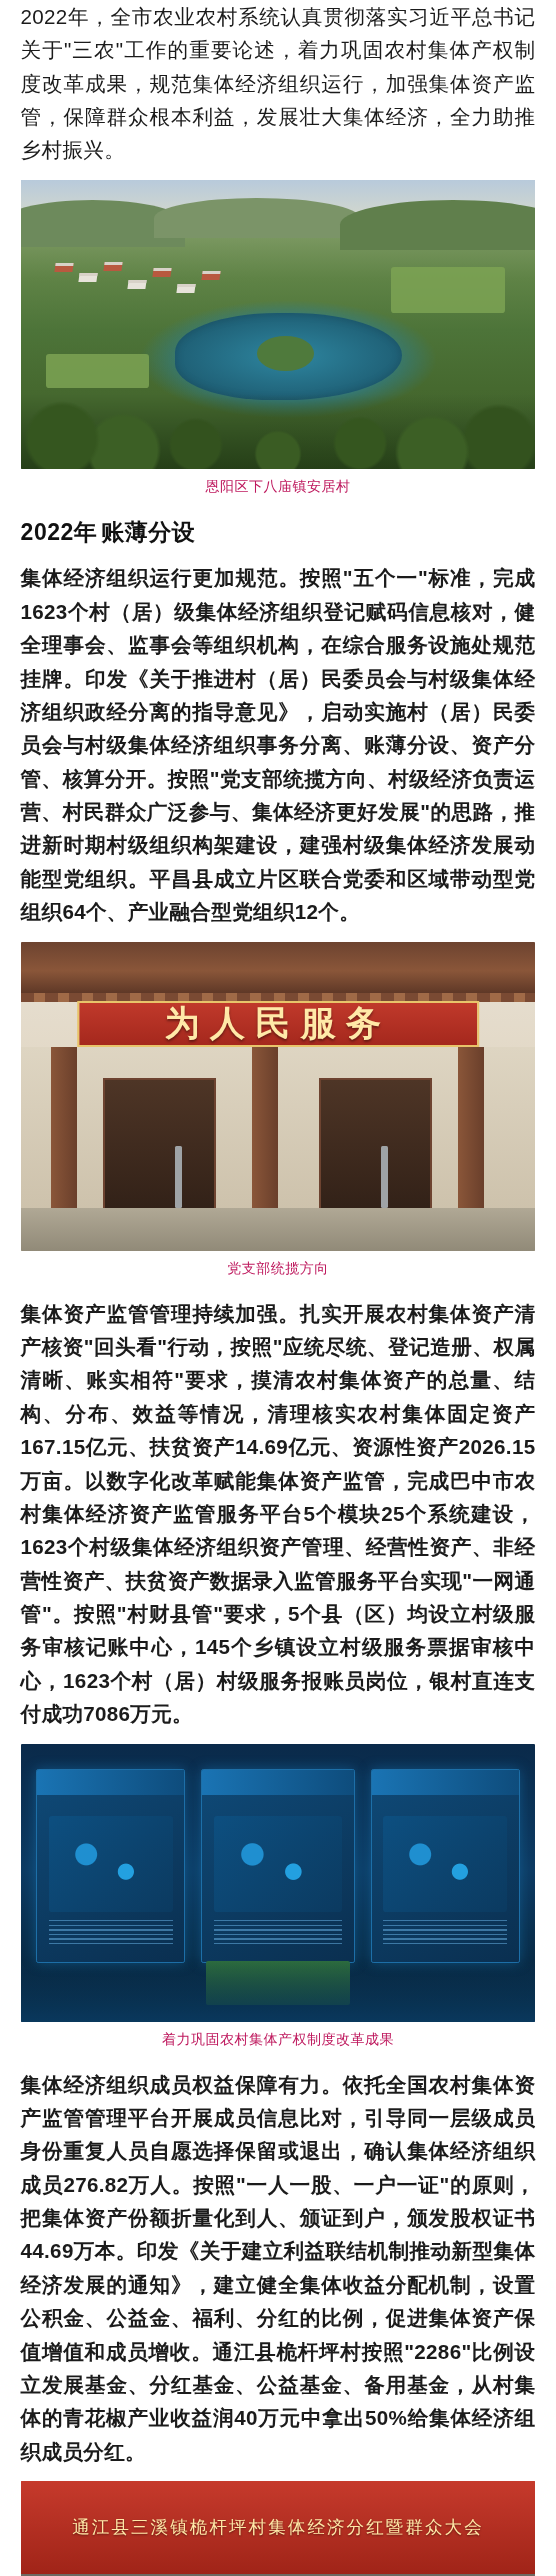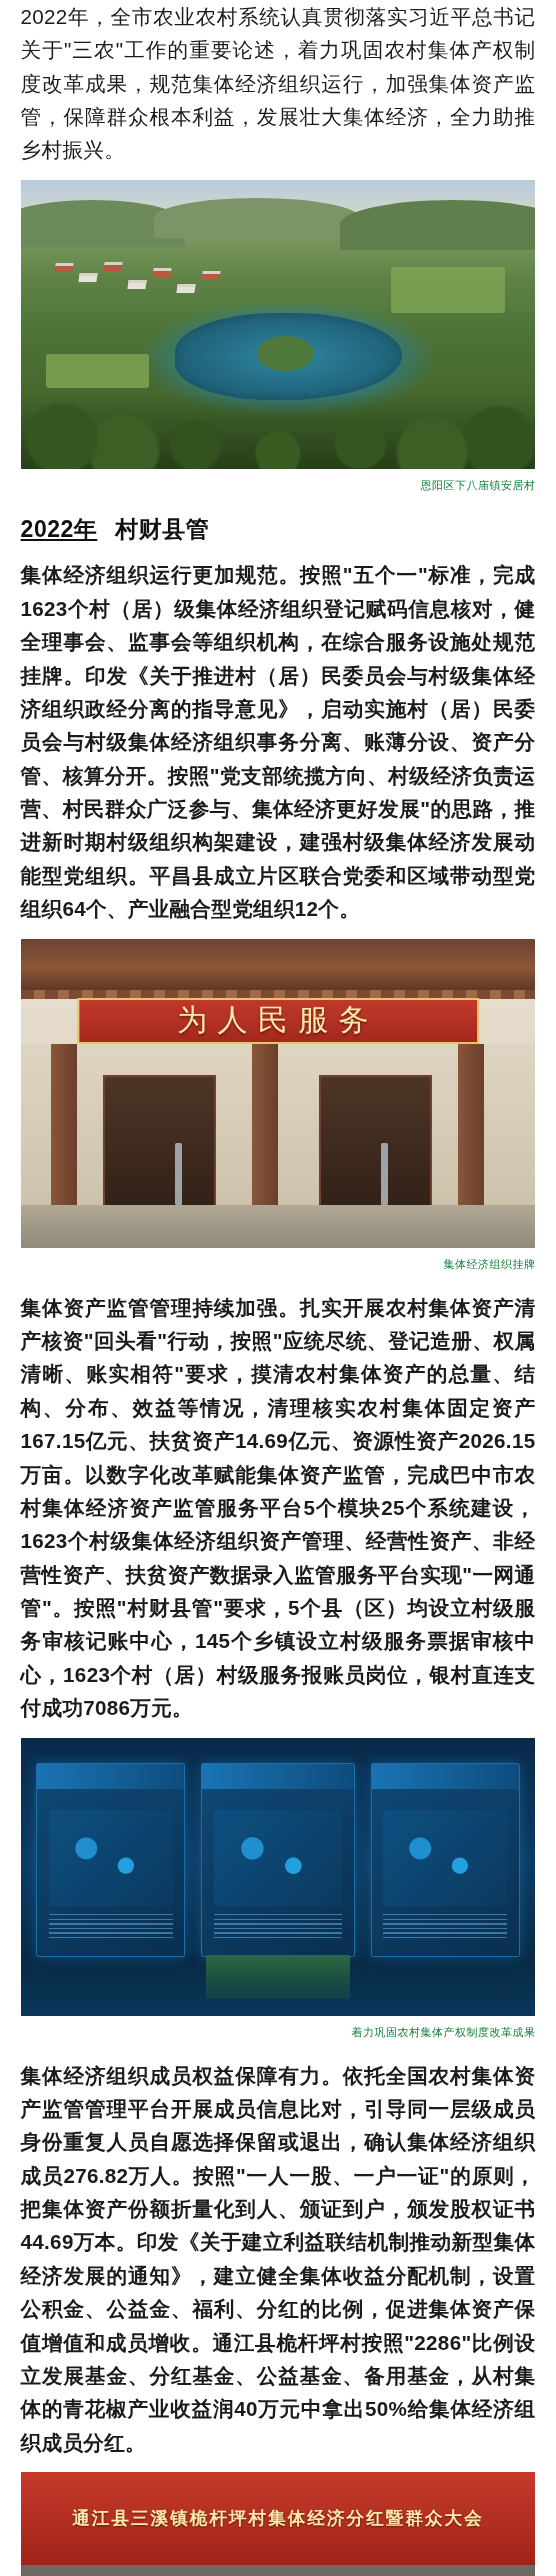--- a/index.html
+++ b/index.html
@@ -31,37 +31,36 @@
     font-weight: bold;
   }
   .section-head {
     font-size: 23px;
     font-weight: bold;
     margin: 17.5px 0 13.4px 0;
     letter-spacing: 0.5px;
     color: #111;
   }
   .section-head .num {
-    margin-right: 18px;
-    text-decoration: underline;
+    margin-right: 4px;
   }
   .figure {
     margin: 5.2px 0 15.5px 0;
     width: 100%;
   }
   .figure .frame {
     width: 100%;
     position: relative;
     overflow: hidden;
     border-radius: 1px;
   }
   .caption {
-    text-align: right;
-    font-size: 11px;
-    color: #15803d;
+    text-align: center;
+    font-size: 14px;
+    color: #be185d;
     padding: 9.3px 0 3.1px 0;
     letter-spacing: 0.5px;
   }
 
   
   .photo-village {
     height: 289px;
     background:
       radial-gradient(ellipse 206px 82px at 52% 62%, #1d5f7a 0%, #2d7f93 40%, rgba(45,127,147,0) 72%),
       linear-gradient(to bottom, #9fb7c9 0%, #b9c6c4 9%, #7d9a63 18%, #5f8346 34%, #4d7439 52%, #46692f 72%, #3e5f2a 100%);
@@ -126,21 +125,21 @@
   .photo-hall .eave:after {
     content:""; position:absolute; left:0; bottom:-7.2px; width:100%; height:8.2px;
     background: repeating-linear-gradient(to right, #7a4a33 0 13.4px, #a06a47 13.4px 24px);
   }
   .photo-hall .banner {
     position:absolute; left:50%; top:19%; transform:translateX(-50%);
     width: 78%; height: 15%;
     background: linear-gradient(to bottom, #c0392b, #a5281d);
     border: 2.6px solid #e8c46a;
     display:flex; align-items:center; justify-content:center;
-    color:#ffe9a8; font-size:30px; font-weight:normal; letter-spacing:10.3px;
+    color:#ffe9a8; font-size:35px; font-weight:bold; letter-spacing:10.3px;
     text-shadow: 0 1.5px 2.6px rgba(0,0,0,.4);
   }
   .photo-hall .wall {
     position:absolute; left:0; top:34%; width:100%; height:66%;
     background: linear-gradient(to bottom, #ded5c2, #c9bda6);
   }
   .photo-hall .pillar {
     position:absolute; top:34%; width:5%; height:66%;
     background: linear-gradient(to right, #8a5639, #6a3f2b);
   }
@@ -212,21 +211,21 @@
     background: linear-gradient(to bottom, #b9342a 0%, #a82b22 28%, #6f6a62 29%, #5d5a54 100%);
     position:relative;
     overflow:hidden;
   }
   .photo-meeting .redband {
     position:absolute; left:0; top:0; width:100%; height:30%;
     background: linear-gradient(to bottom, #c63a2c, #a02418);
     display:flex; align-items:center; justify-content:center;
   }
   .photo-meeting .redband .txt {
-    color:#ffe9a8; font-size:17.5px; font-weight:bold; letter-spacing:2.1px;
+    color:#ffe9a8; font-size:17.5px; font-weight:normal; letter-spacing:2.1px;
     text-align:center; text-shadow: 0 1px 2.1px rgba(0,0,0,.45);
     padding: 0 15.5px; line-height:1.3;
   }
 </style>
 </head>
 <body>
 
 <div class="page">
 
   <p class="para">2022年，全市农业农村系统认真贯彻落实习近平总书记关于"三农"工作的重要论述，着力巩固农村集体产权制度改革成果，规范集体经济组织运行，加强集体资产监管，保障群众根本利益，发展壮大集体经济，全力助推乡村振兴。</p>
@@ -249,40 +248,40 @@
         <div class="roof" style="left:86%;top:20%"></div>
       </div>
       <div class="field" style="left:72%;top:30%;width:22%;height:16%"></div>
       <div class="field" style="left:5%;top:60%;width:20%;height:12%"></div>
       <div class="trees"></div>
     </div>
     <figcaption class="caption">恩阳区下八庙镇安居村</figcaption>
   </figure>
 
   <h2 class="section-head">
-    <span class="num">2022年</span><span>村财县管</span>
+    <span class="num">2022年</span><span>账薄分设</span>
   </h2>
 
   <p class="para bold">集体经济组织运行更加规范。按照"五个一"标准，完成1623个村（居）级集体经济组织登记赋码信息核对，健全理事会、监事会等组织机构，在综合服务设施处规范挂牌。印发《关于推进村（居）民委员会与村级集体经济组织政经分离的指导意见》，启动实施村（居）民委员会与村级集体经济组织事务分离、账薄分设、资产分管、核算分开。按照"党支部统揽方向、村级经济负责运营、村民群众广泛参与、集体经济更好发展"的思路，推进新时期村级组织构架建设，建强村级集体经济发展动能型党组织。平昌县成立片区联合党委和区域带动型党组织64个、产业融合型党组织12个。</p>
 
   <figure class="figure">
     <div class="frame photo-hall">
       <div class="eave"></div>
       <div class="wall"></div>
       <div class="pillar p1"></div>
       <div class="pillar p2"></div>
       <div class="pillar p3"></div>
       <div class="door d1"></div>
       <div class="door d2"></div>
       <div class="banner">为人民服务</div>
       <div class="floor"></div>
       <div class="post" style="left:30%"></div>
       <div class="post" style="left:70%"></div>
     </div>
-    <figcaption class="caption">集体经济组织挂牌</figcaption>
+    <figcaption class="caption">党支部统揽方向</figcaption>
   </figure>
 
   <p class="para bold">集体资产监管管理持续加强。扎实开展农村集体资产清产核资"回头看"行动，按照"应统尽统、登记造册、权属清晰、账实相符"要求，摸清农村集体资产的总量、结构、分布、效益等情况，清理核实农村集体固定资产167.15亿元、扶贫资产14.69亿元、资源性资产2026.15万亩。以数字化改革赋能集体资产监管，完成巴中市农村集体经济资产监管服务平台5个模块25个系统建设，1623个村级集体经济组织资产管理、经营性资产、非经营性资产、扶贫资产数据录入监管服务平台实现"一网通管"。按照"村财县管"要求，5个县（区）均设立村级服务审核记账中心，145个乡镇设立村级服务票据审核中心，1623个村（居）村级服务报账员岗位，银村直连支付成功7086万元。</p>
 
   <figure class="figure">
     <div class="frame photo-platform">
       <div class="screen s1">
         <div class="bar"></div>
           <div class="map"></div>
           <div class="rows"></div>

